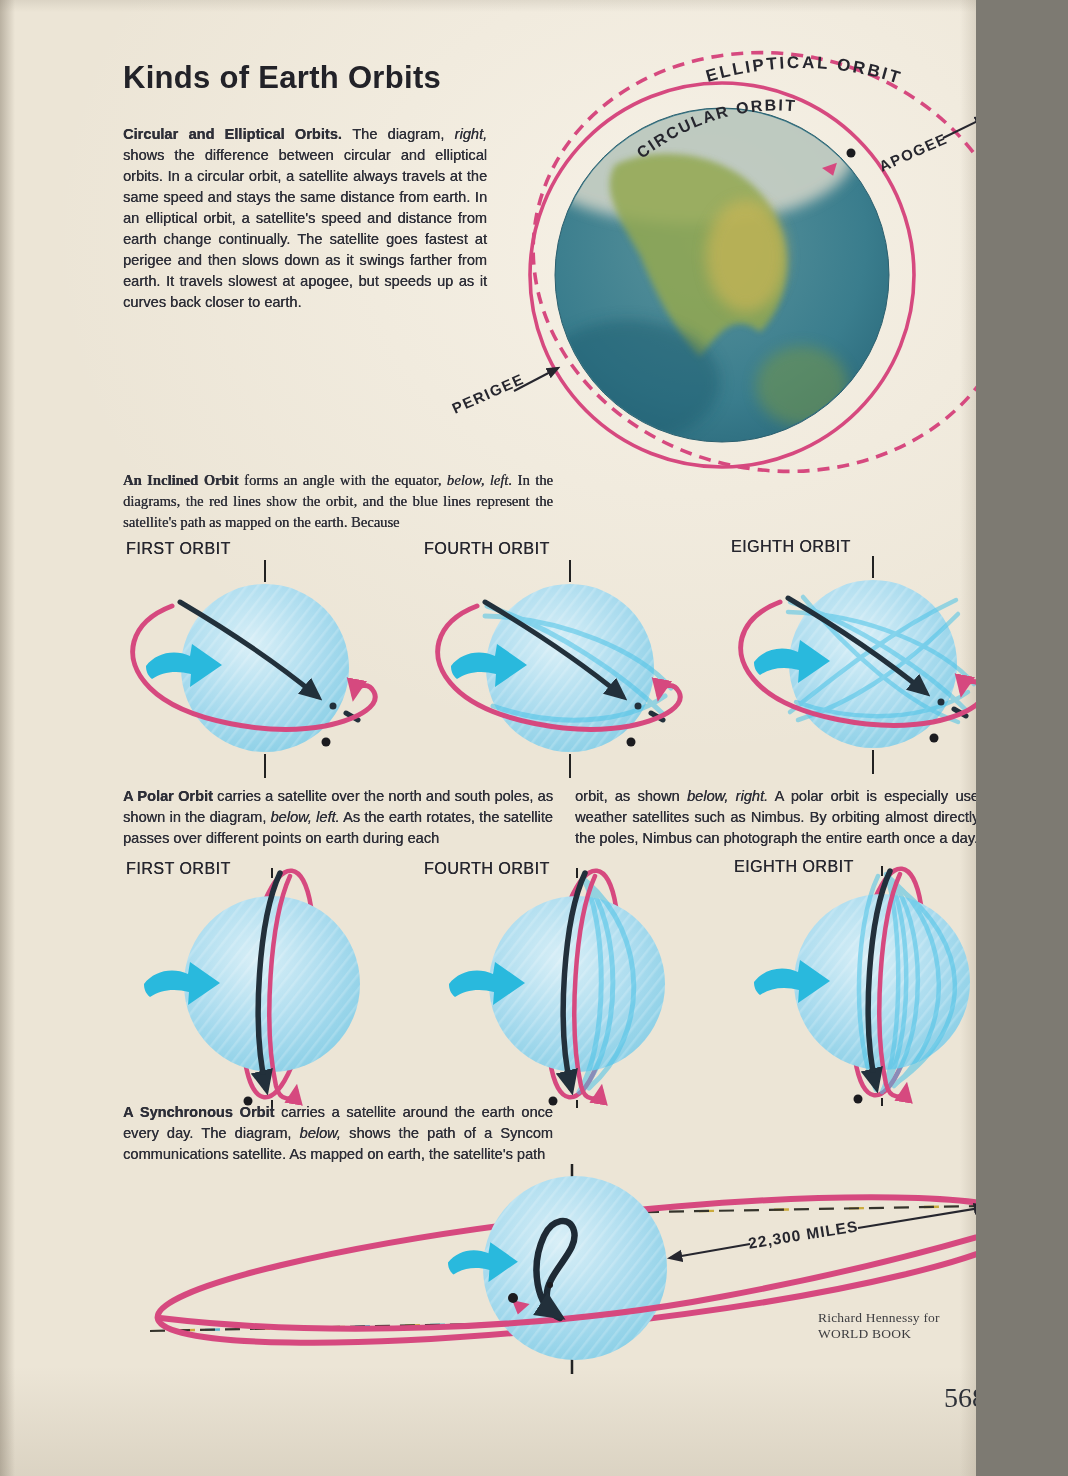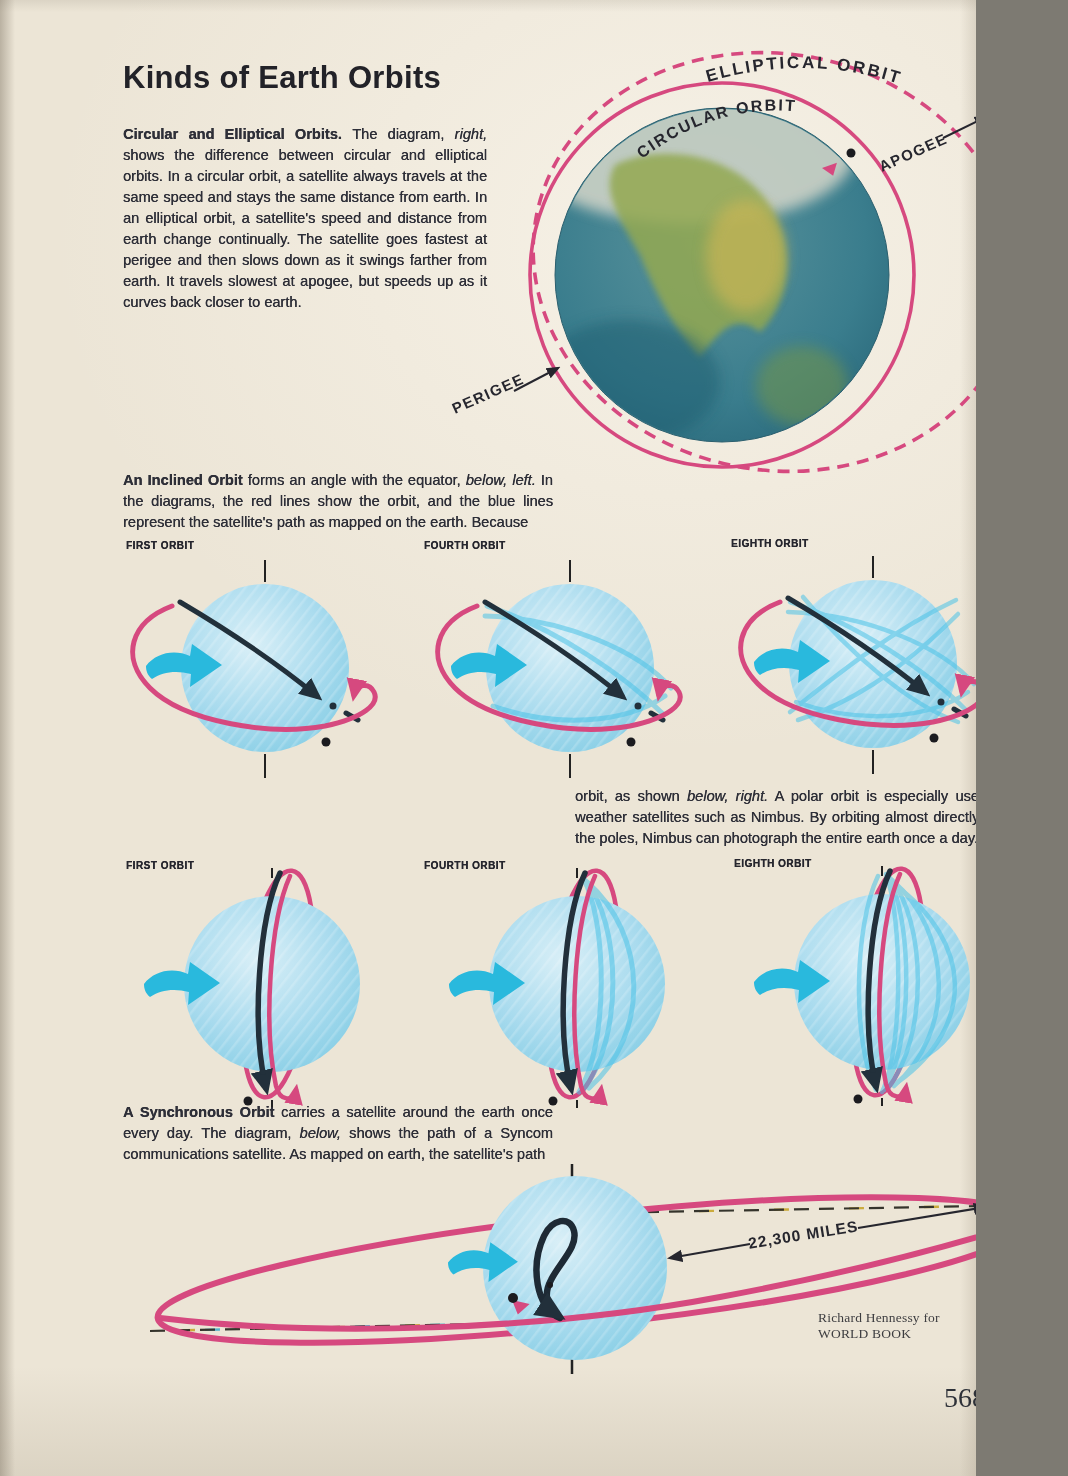--- a/index.html
+++ b/index.html
@@ -11,21 +11,21 @@
       linear-gradient(270deg, rgba(168,158,140,.30) 0px, rgba(168,158,140,0) 16px),
       linear-gradient(180deg, rgba(160,152,136,.22) 0px, rgba(160,152,136,0) 12px),
       linear-gradient(0deg, rgba(180,170,150,.30) 0px, rgba(180,170,150,0) 110px),
       radial-gradient(900px 740px at 70% 16%, #f6f1e6 0%, rgba(246,241,230,0) 70%),
       #ece5d6;
   }
   h1.title{position:absolute;left:123px;top:60px;margin:0;font-size:31px;font-weight:700;letter-spacing:.3px;color:#222228;}
   p.body{position:absolute;margin:0;font-size:14.6px;line-height:1.44;text-align:justify;color:#2e2f38;text-shadow:.25px 0 0 currentColor;}
   .b{font-weight:700}
   .i{font-style:italic}
-  .row-label{position:absolute;font-weight:700;font-size:10px;letter-spacing:.5px;color:#26262e;text-shadow:.2px 0 0 currentColor;}
+  .row-label{position:absolute;font-weight:400;font-size:16px;letter-spacing:.5px;color:#26262e;text-shadow:.2px 0 0 currentColor;}
   .credit{position:absolute;left:802px;top:1310px;font-family:"Liberation Serif",serif;font-size:13.5px;color:#3d3d40;letter-spacing:.2px;margin-left:16px;}
   .pageno{position:absolute;left:944px;top:1336px;font-family:"Liberation Serif",serif;font-size:28px;color:#2e3138;margin-top:46px;}
   svg{position:absolute;overflow:visible;}
   svg.defs{position:absolute;width:0;height:0;}
   .dlabel{font-family:"Liberation Sans",sans-serif;font-weight:700;fill:#26262e;}
 </style>
 </head>
 <body>
 
 <div class="page">
@@ -101,21 +101,21 @@
     <text class="dlabel" font-size="16" letter-spacing="2">
       <textPath href="#arcCirc" startOffset="50%" text-anchor="middle">CIRCULAR ORBIT</textPath>
     </text>
 
     <text class="dlabel" font-size="15" letter-spacing="1.5" transform="translate(882,172) rotate(-24)">APOGEE</text>
     <path d="M 943,138 L 986,117" stroke="#26262e" stroke-width="2" marker-end="url(#ahInk)"></path>
     <text class="dlabel" font-size="15" letter-spacing="1.5" transform="translate(455,414) rotate(-24)">PERIGEE</text>
     <path d="M 514,391 L 558,368" stroke="#26262e" stroke-width="2" marker-end="url(#ahInk)"></path>
   </svg>
 
-  <p class="body" style="left:123px;top:470px;width:430px;"><span class="b">An Inclined Orbit </span><span>forms an angle with the equator, </span><span class="i">below, left.</span><span> In the diagrams, the red lines show the orbit, and the blue lines represent the satellite's path as mapped on the earth. Because</span></p>
+  <p class="body" style="left:123px;top:470px;width:430px;font-family:Liberation Serif, serif;"><span class="b">An Inclined Orbit </span><span>forms an angle with the equator, </span><span class="i">below, left.</span><span> In the diagrams, the red lines show the orbit, and the blue lines represent the satellite's path as mapped on the earth. Because</span></p>
 
   <div class="row-label" style="left:126px;top:540px;">FIRST ORBIT</div>
   <div class="row-label" style="left:424px;top:540px;">FOURTH ORBIT</div>
   <div class="row-label" style="left:731px;top:538px;">EIGHTH ORBIT</div>
 
   <svg style="left:120px;top:556px;" width="300" height="228" viewBox="0 0 300 228">
     <line x1="145" y1="4" x2="145" y2="26" stroke="#222" stroke-width="2"></line>
     <line x1="145" y1="198" x2="145" y2="222" stroke="#222" stroke-width="2"></line>
     <circle cx="145" cy="112" r="84" fill="url(#gGlobe)"></circle>
     <circle cx="145" cy="112" r="84" fill="url(#pDiag)" opacity="0.5"></circle>
@@ -159,20 +159,21 @@
       <path d="M 75,45 C 120,100 180,152 230,170"></path>
     </g>
     <path d="M 60,46 C 104,72 158,108 197,140" fill="none" stroke="#22303b" stroke-width="5" stroke-linecap="round" marker-end="url(#ahDark)"></path>
     <circle cx="213" cy="150" r="3.5" fill="#22303b"></circle>
     <line x1="226" y1="157" x2="238" y2="164" stroke="#22303b" stroke-width="5" stroke-linecap="round"></line>
     <path d="M 52,50 C 10,66 0,102 30,132 C 64,166 150,180 205,170 C 243,162 260,148 254,136 C 249,126 236,128 234,139" fill="none" stroke="#d6497f" stroke-width="5" stroke-linecap="round" marker-end="url(#ahPink)"></path>
     <circle cx="206" cy="186" r="4.5" fill="#1b1b1f"></circle>
     <use href="#cyanArrow" transform="translate(26,92)" fill="#29b9dd"></use>
   </svg>
 
+  <p class="body" style="left:123px;top:786px;width:430px;"><span class="b">A Polar Orbit </span><span>carries a satellite over the north and south poles, as shown in the diagram, </span><span class="i">below, left.</span><span> As the earth rotates, the satellite passes over different points on earth during each</span></p>
   <p class="body" style="left:575px;top:786px;width:438px;"><span>orbit, as shown </span><span class="i">below, right.</span><span> A polar orbit is especially useful in weather satellites such as Nimbus. By orbiting almost directly over the poles, Nimbus can photograph the entire earth once a day.</span></p>
 
   <div class="row-label" style="left:126px;top:860px;">FIRST ORBIT</div>
   <div class="row-label" style="left:424px;top:860px;">FOURTH ORBIT</div>
   <div class="row-label" style="left:734px;top:858px;">EIGHTH ORBIT</div>
 
   <svg style="left:120px;top:868px;" width="310" height="240" viewBox="0 0 310 240">
     <line x1="152" y1="0" x2="152" y2="10" stroke="#222" stroke-width="2"></line>
     <line x1="152" y1="232" x2="152" y2="240" stroke="#222" stroke-width="2"></line>
     <ellipse cx="158" cy="116" rx="33" ry="114" transform="rotate(7 158 116)" fill="none" stroke="#d6497f" stroke-width="4.5"></ellipse>

